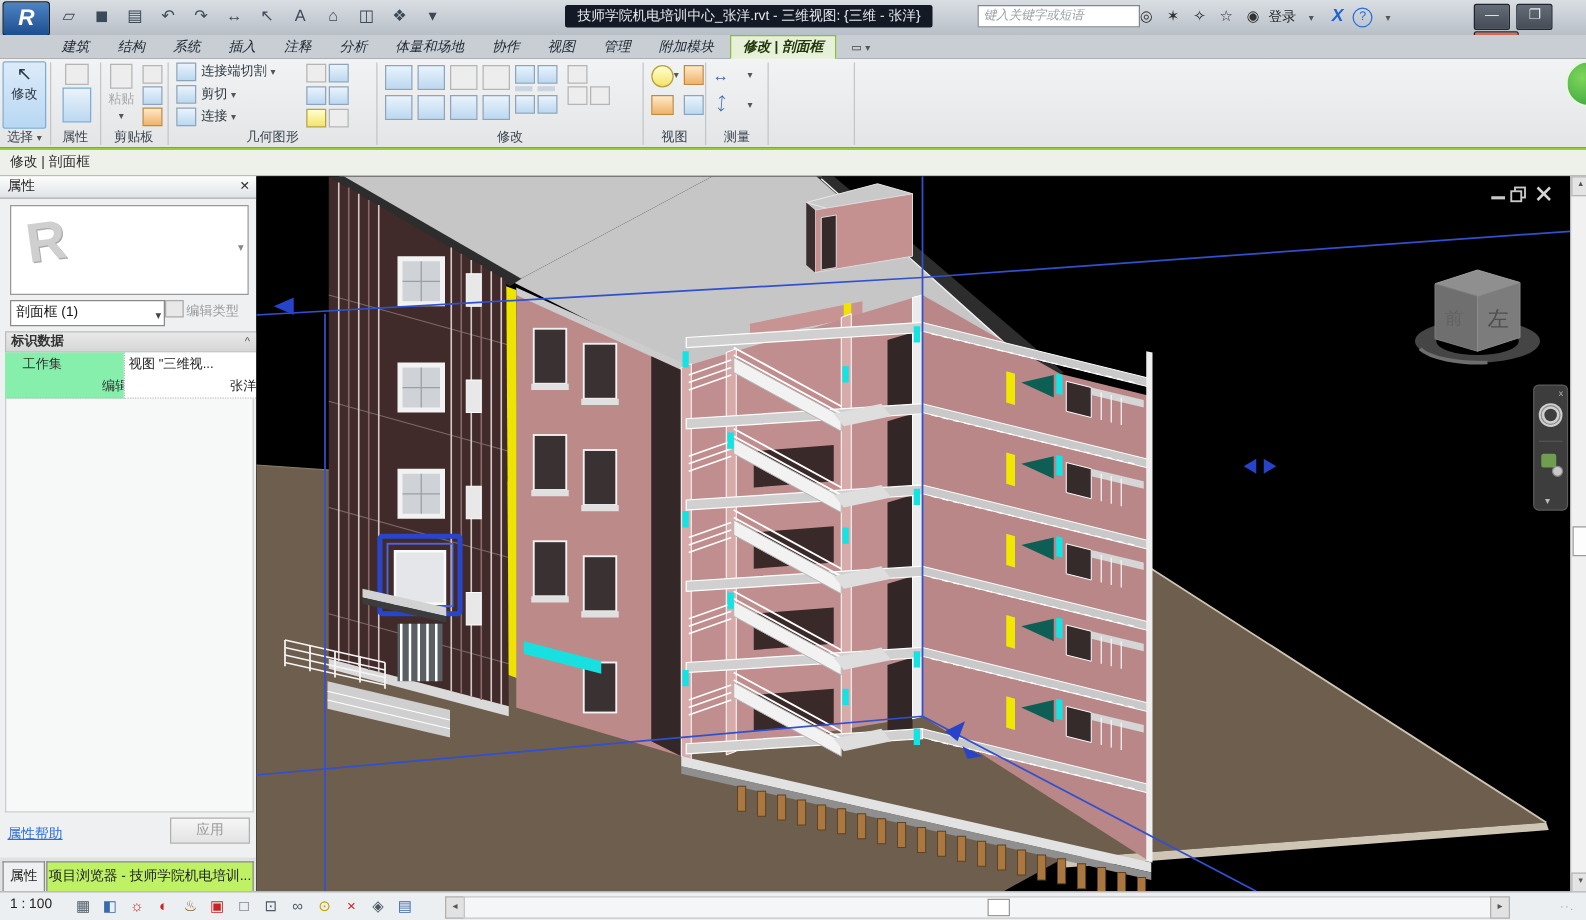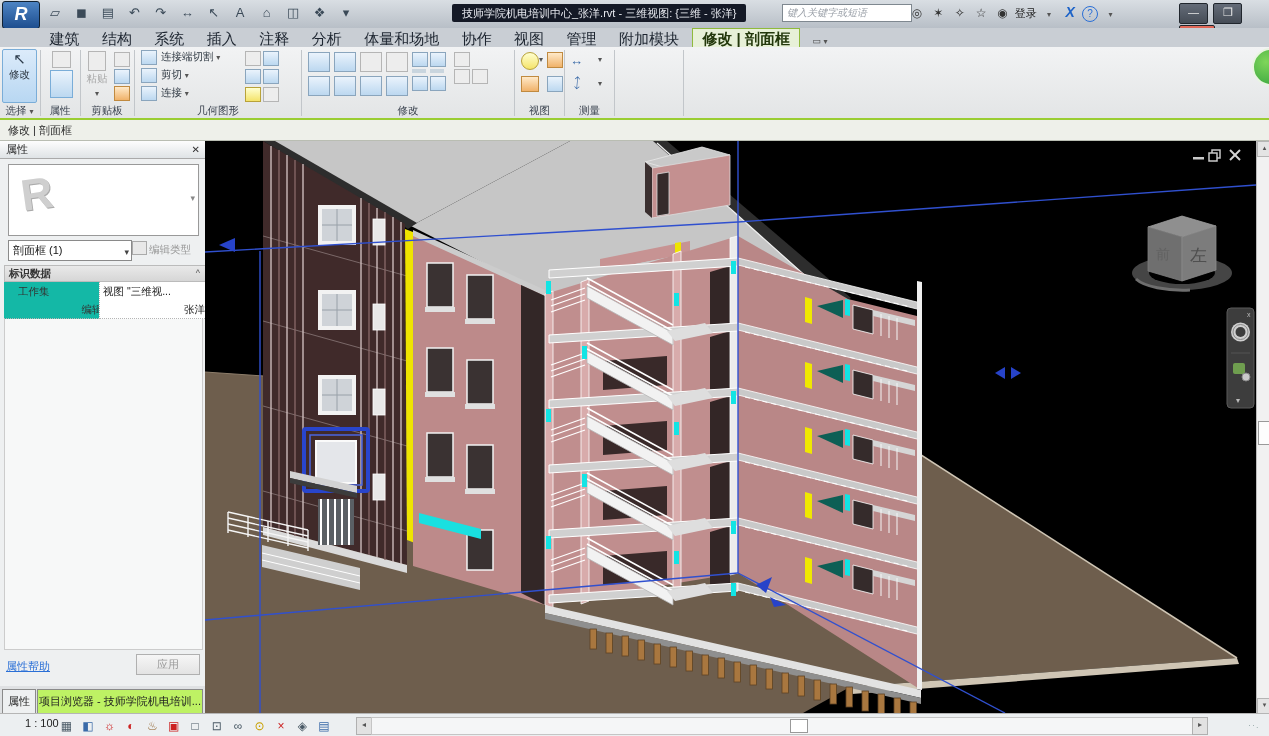--- a/index.html
+++ b/index.html
@@ -15,21 +15,21 @@
   #rightIcons{left:908px;top:3px;height:20px;color:#333;font-size:12px;}
   .ricon{display:inline-block;width:18px;text-align:center;line-height:20px;}
   #signin{font-size:11px;color:#222;}
   #exchangeX{color:#1d63c8;font-weight:bold;font-style:italic;font-size:14px;padding:0 4px;}
   #helpbtn{display:inline-block;width:14px;height:14px;border:1.5px solid #2a6fd6;border-radius:50%;color:#2a6fd6;font-size:10px;line-height:14px;text-align:center;vertical-align:middle;}
   #winbtns{left:1178px;top:2px;}
   .wbtn{display:inline-block;width:27px;height:19px;background:linear-gradient(#6a7config178,#49505a);background:linear-gradient(#646c78,#454c56);border:1px solid #20262d;border-radius:2px;color:#e8e8e8;text-align:center;line-height:17px;font-size:11px;margin-left:1px;}
   .wbtn.close{background:linear-gradient(#e36a5a,#b5291a);width:34px;}
   
   #tabrow{left:0;top:28px;width:1269px;height:19px;background:#c9ced4;}
-  .rtab{display:inline-block;padding:0 9px;font-size:15px;color:#1d2530;line-height:19px;}
+  .rtab{display:inline-block;padding:0 9px;font-size:11px;color:#1d2530;line-height:19px;font-style:italic;}
   .rtab.activectx{background:#e7f0d8;border:1px solid #8fba3c;border-bottom:none;color:#23380c;font-weight:bold;}
   #panelToggle{display:inline-block;padding:0 8px;font-size:9px;color:#444;}
   
   #ribbon{left:0;top:47px;width:1269px;height:71px;background:linear-gradient(#f2f3f4,#e3e5e6);border-bottom:2px solid #9acd32;}
   .panel{position:absolute;top:0;height:57px;}
   .plabel{position:absolute;top:57px;width:100%;text-align:center;font-size:10.5px;color:#3c4450;height:13px;line-height:13px;}
   .psep{position:absolute;top:3px;height:66px;width:1px;background:#c2c6ca;}
   .bigbtn{position:absolute;border:1px solid transparent;border-radius:2px;text-align:center;font-size:10.5px;color:#2c3640;}
   .bigbtn.sel{background:linear-gradient(#dcebfa,#b8d7f2);border-color:#7aadd8;}
   .mini{display:inline-block;width:14px;height:13px;border:1px solid #8aa5bd;background:#fdfdfd;margin:1px;vertical-align:middle;}
@@ -49,36 +49,36 @@
   #preview{left:8px;top:23px;width:189px;height:70px;background:#fff;border:1px solid #999;}
   #previewR{position:absolute;left:12px;top:4px;font-size:44px;font-weight:bold;color:#cfcfcf;text-shadow:1px 1px 0 #aaa;transform:rotate(-8deg);}
   #prevDrop{position:absolute;right:3px;top:28px;font-size:9px;color:#888;}
   #typeSel{left:8px;top:99px;width:118px;height:19px;background:#fff;border:1px solid #8a8a8a;font-size:11px;line-height:19px;padding-left:4px;color:#111;}
   #typeDropBtn{position:absolute;right:2px;top:2px;font-size:9px;color:#444;}
   #editType{left:132px;top:99px;width:66px;height:19px;font-size:10.5px;color:#9a9a9a;line-height:19px;}
   #editTypeIcon{display:inline-block;width:13px;height:12px;border:1px solid #aaa;background:#e8e8e8;vertical-align:-2px;margin-right:2px;}
   #grpIdent{left:4px;top:124px;width:197px;height:15px;background:linear-gradient(#e9e9e9,#d6d6d6);border:1px solid #bbb;font-size:10.5px;font-weight:bold;color:#333;line-height:15px;padding-left:4px;}
   #grpCaret{position:absolute;right:6px;top:0;font-weight:normal;font-size:9px;color:#555;}
   .prow{position:absolute;left:4px;width:197px;height:18px;font-size:10.5px;line-height:18px;}
-  .prow .lab{position:absolute;left:0;top:0;width:95px;height:18px;background:#14b8a6;border-bottom:1px dotted #b5b5b5;padding-left:14px;color:#333;}
+  .prow .lab{position:absolute;left:0;top:0;width:95px;height:18px;background:#86efac;border-bottom:1px dotted #b5b5b5;padding-left:14px;color:#333;}
   .prow .val{position:absolute;left:95px;top:0;width:102px;height:18px;background:#fff;border-bottom:1px dotted #b5b5b5;border-left:1px dotted #b5b5b5;padding-left:3px;color:#222;overflow:hidden;white-space:nowrap;}
   #palBody{left:4px;top:178px;width:197px;height:330px;background:#f7f8f8;border:1px solid #ccc;border-top:none;}
   #helpLink{left:6px;top:518px;font-size:11px;color:#2a6fd6;text-decoration:underline;}
   #applyBtn{left:136px;top:513px;width:62px;height:19px;background:linear-gradient(#f6f6f6,#e3e3e3);border:1px solid #b0b0b0;color:#9a9a9a;font-size:11px;text-align:center;line-height:19px;}
   #palTabs{left:0;top:545px;width:205px;height:27px;background:#dfe1e3;}
   .ptab{position:absolute;top:3px;height:23px;background:#eef0f1;border:1px solid #8a8a8a;border-bottom:none;font-size:11px;line-height:23px;text-align:center;color:#222;}
   
   #canvasArea{left:205px;top:141px;width:1051px;height:572px;background:#000;}
   
   #vscroll{left:1256px;top:141px;width:13px;height:572px;background:#f1f1f1;border-left:1px solid #bbb;}
   .sbtn{position:absolute;left:0;width:13px;height:14px;background:#e4e4e4;border:1px solid #b5b5b5;font-size:7px;color:#555;text-align:center;line-height:12px;}
   #vthumb{position:absolute;left:1px;top:280px;width:11px;height:22px;background:#fdfdfd;border:1px solid #999;}
   
   #bottomstrip{left:0;top:713px;width:1269px;height:23px;background:#eceff1;border-top:1px solid #b5b5b5;}
-  #scaleTxt{left:8px;top:3px;font-size:11px;color:#222;margin-left:17px;}
+  #scaleTxt{left:8px;top:3px;font-size:11px;color:#222;}
   #vcbar{left:58px;top:2px;height:18px;}
   .vcicon{display:inline-block;width:17px;height:17px;text-align:center;line-height:17px;font-size:12px;color:#4a5a66;}
   .vcicon.redx{color:#cc2222;}
   .vcicon.yellow{color:#c8a000;}
   .vcicon.brown{color:#8a5a22;}
   .vcicon.blue{color:#3a6aa8;}
   #hleft{left:356px;top:3px;width:14px;height:16px;background:#e2e2e2;border:1px solid #b0b0b0;font-size:8px;text-align:center;line-height:14px;color:#555;}
   #htrack{left:371px;top:3px;width:820px;height:16px;background:#f5f6f7;border:1px solid #c5c5c5;}
   #hthumb{position:absolute;left:418px;top:1px;width:16px;height:12px;background:#fff;border:1px solid #999;}
   #hright{left:1192px;top:3px;width:14px;height:16px;background:#e2e2e2;border:1px solid #b0b0b0;font-size:8px;text-align:center;line-height:14px;color:#555;}

